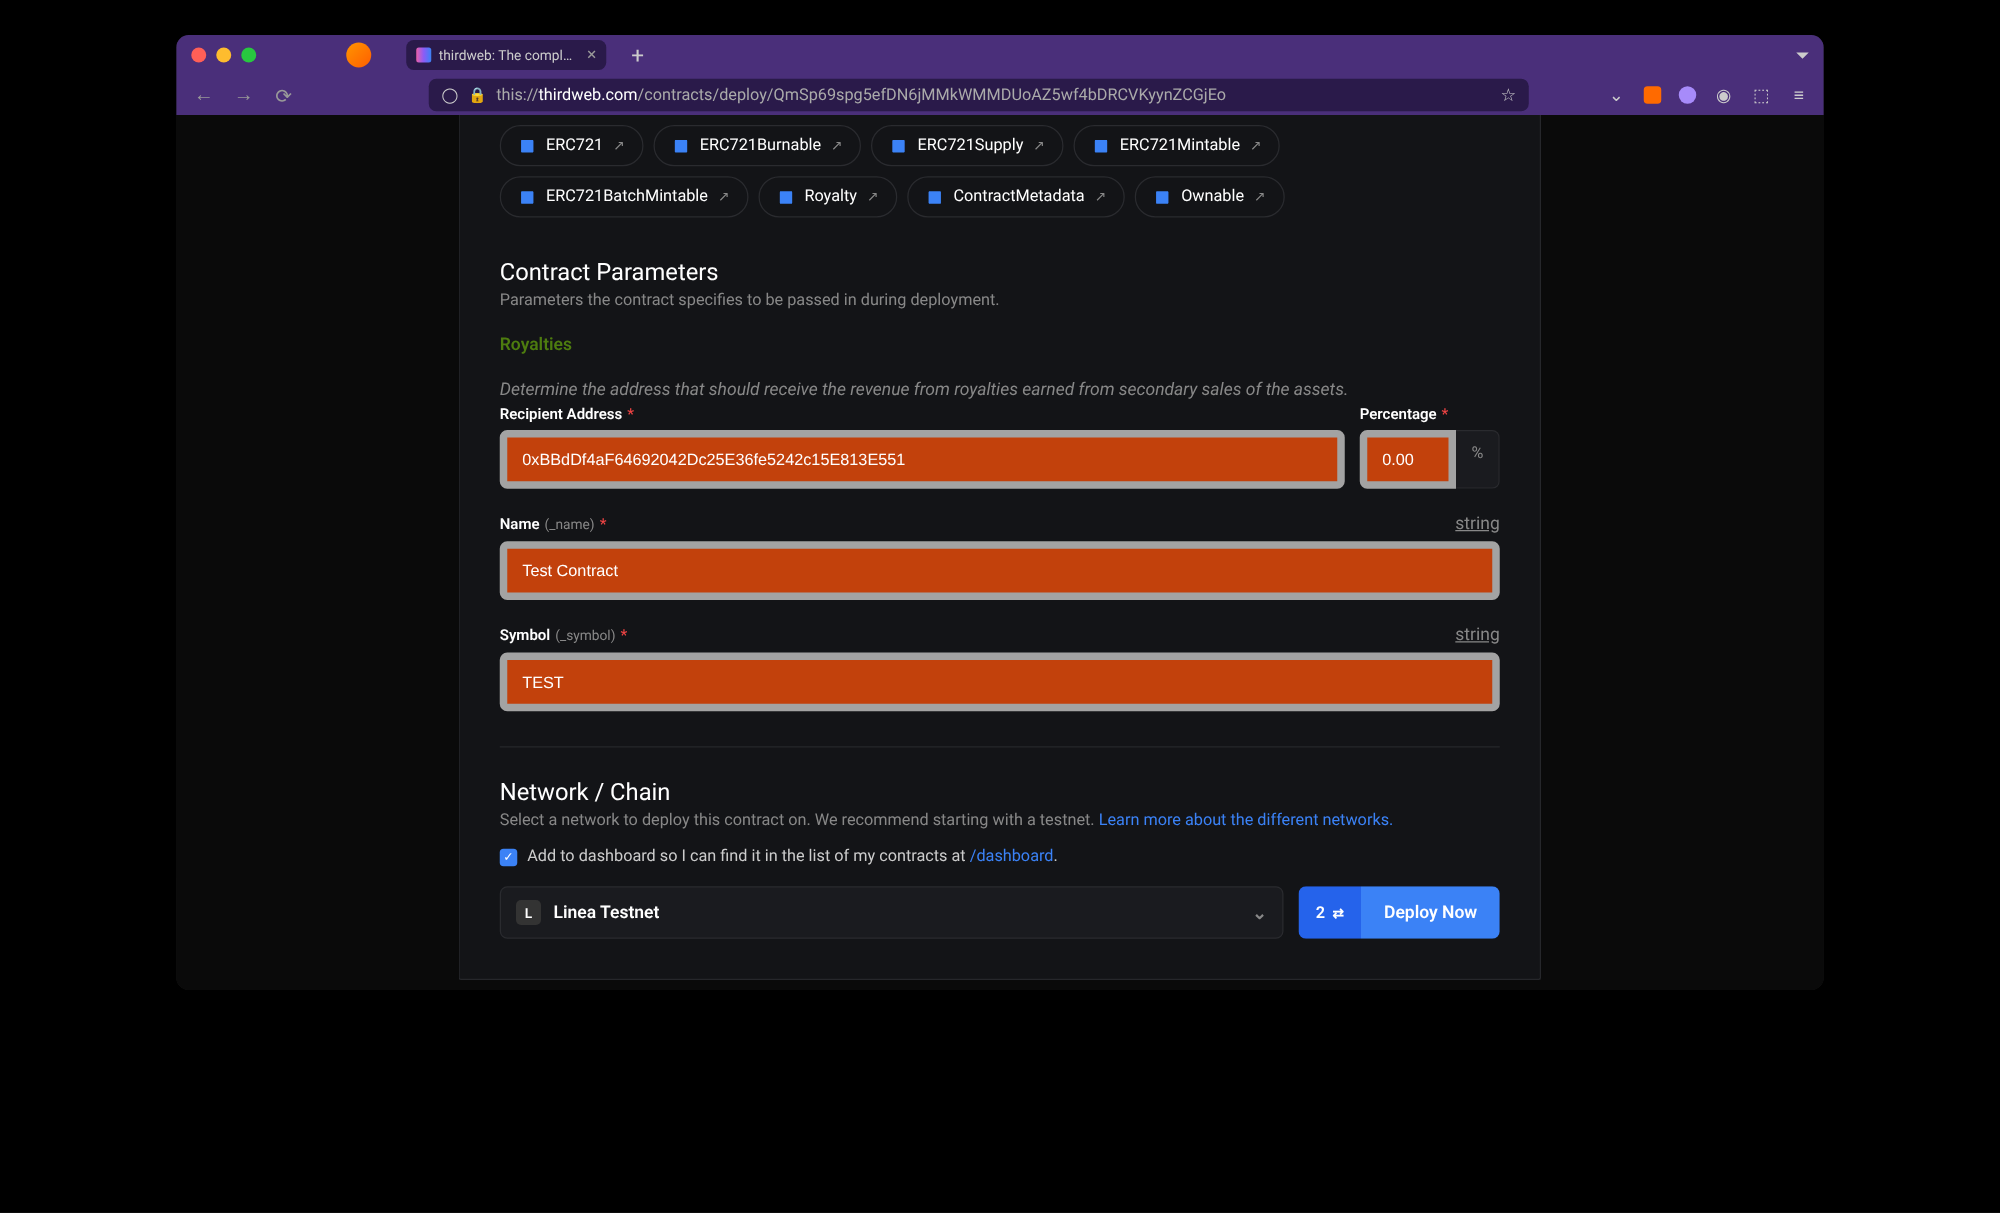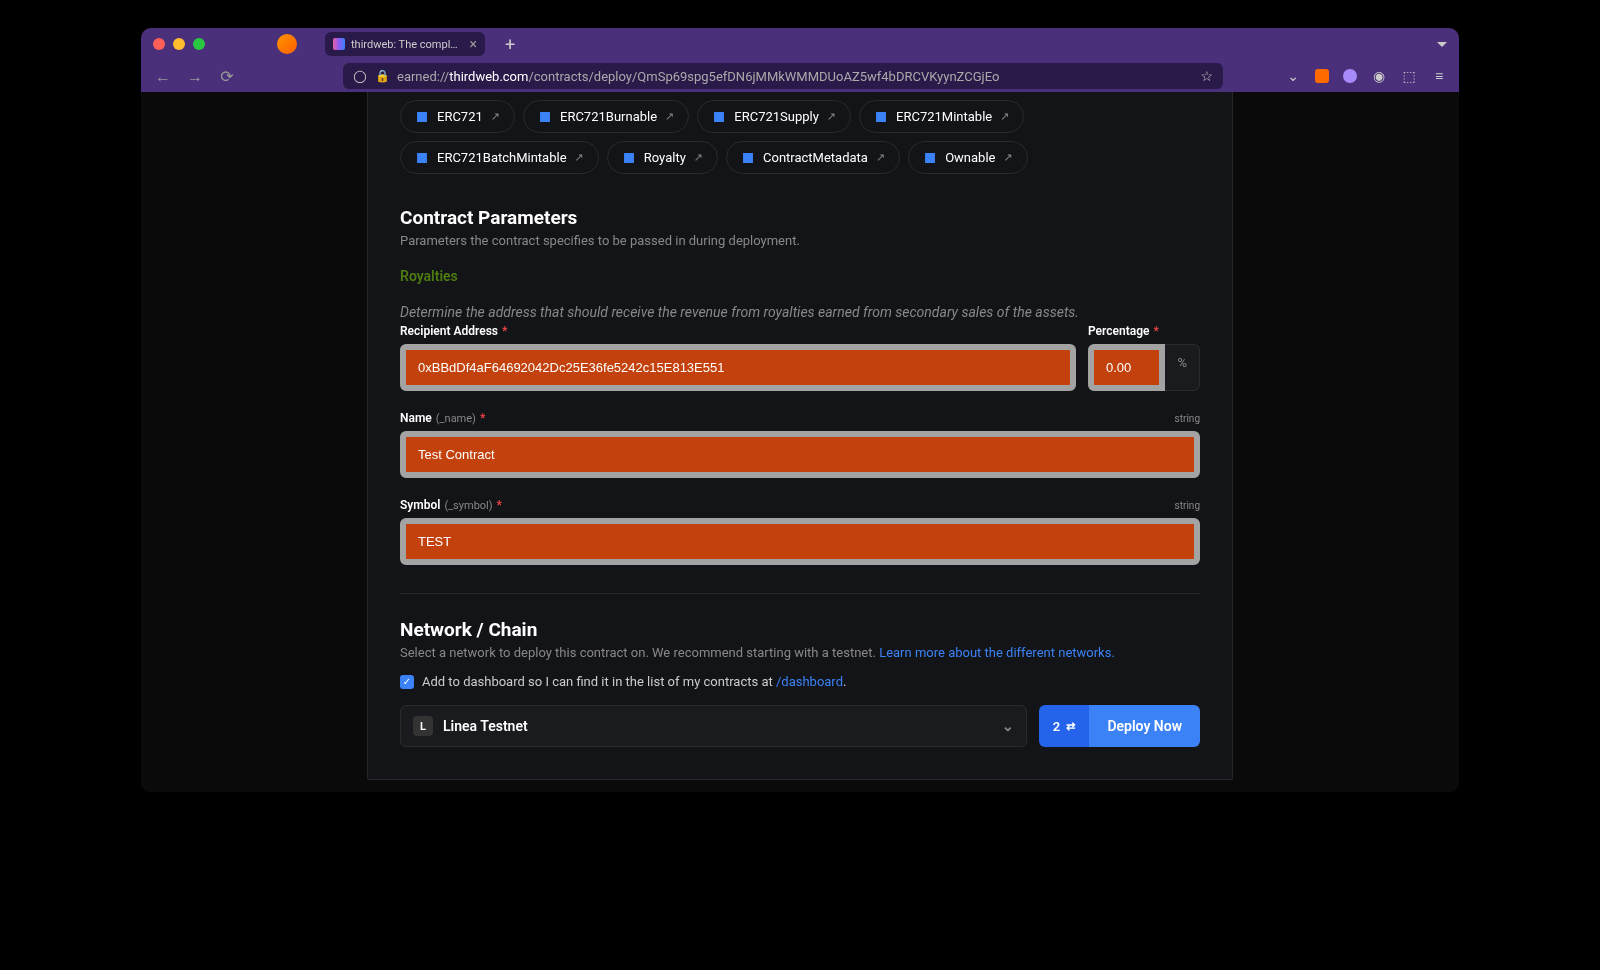--- a/index.html
+++ b/index.html
@@ -142,21 +142,21 @@
       transform: rotate(45deg);
       clip-path: polygon(50% 0%, 100% 50%, 50% 100%, 0% 50%);
     }
     .ext-link { 
       color: #888; font-size: 11px;
     }
     .section { margin-top: 32px; }
     .section-title {
       color: #fff;
       font-size: 19px;
-      font-weight: 700;
+      font-weight: 400;
       margin-bottom: 4px;
     }
     .section-sub {
       color: #888;
       font-size: 13px;
     }
     .sub-section { margin-top: 20px; }
     .sub-title {
       color: #4d7c0f;
       font-size: 14px;
@@ -174,21 +174,21 @@
       color: #fff;
       font-size: 12px;
       font-weight: 600;
       margin-bottom: 6px;
       display: flex;
       align-items: baseline;
       gap: 4px;
     }
     .field-label .tech { color: #888; font-weight: 400; font-size: 11px; }
     .field-label .req { color: #ef4444; }
-    .field-label .type-tag { margin-left: auto; color: #888; font-size: 10px; font-weight: 400; }
+    .field-label .type-tag { margin-left: auto; color: #888; font-size: 14px; font-weight: 400; text-decoration: underline; }
     .input {
       width: 100%;
       background: #c2410c;
       border: 6px solid #a3a3a3;
       border-radius: 6px;
       padding: 10px 12px;
       color: #fff;
       font-size: 13px;
     }
     .input-group { display: flex; }
@@ -304,21 +304,21 @@
     </div>
   </div>
 
   <div class="url-bar-container">
     <span class="nav-btn">←</span>
     <span class="nav-btn">→</span>
     <span class="nav-btn">⟳</span>
     <div class="url-bar">
       <span class="url-icon">◯</span>
       <span class="url-icon">🔒</span>
-      <span class="url-text"><span>earned://</span><span class="domain">thirdweb.com</span><span>/contracts/deploy/QmSp69spg5efDN6jMMkWMMDUoAZ5wf4bDRCVKyynZCGjEo</span></span>
+      <span class="url-text"><span>this://</span><span class="domain">thirdweb.com</span><span>/contracts/deploy/QmSp69spg5efDN6jMMkWMMDUoAZ5wf4bDRCVKyynZCGjEo</span></span>
       <span class="star-icon">☆</span>
     </div>
     <div class="toolbar-icons">
       <span class="toolbar-icon">⌄</span>
       <span class="toolbar-icon fox"></span>
       <span class="toolbar-icon purple-dot"></span>
       <span class="toolbar-icon">◉</span>
       <span class="toolbar-icon">⬚</span>
       <span class="toolbar-icon">≡</span>
     </div>

